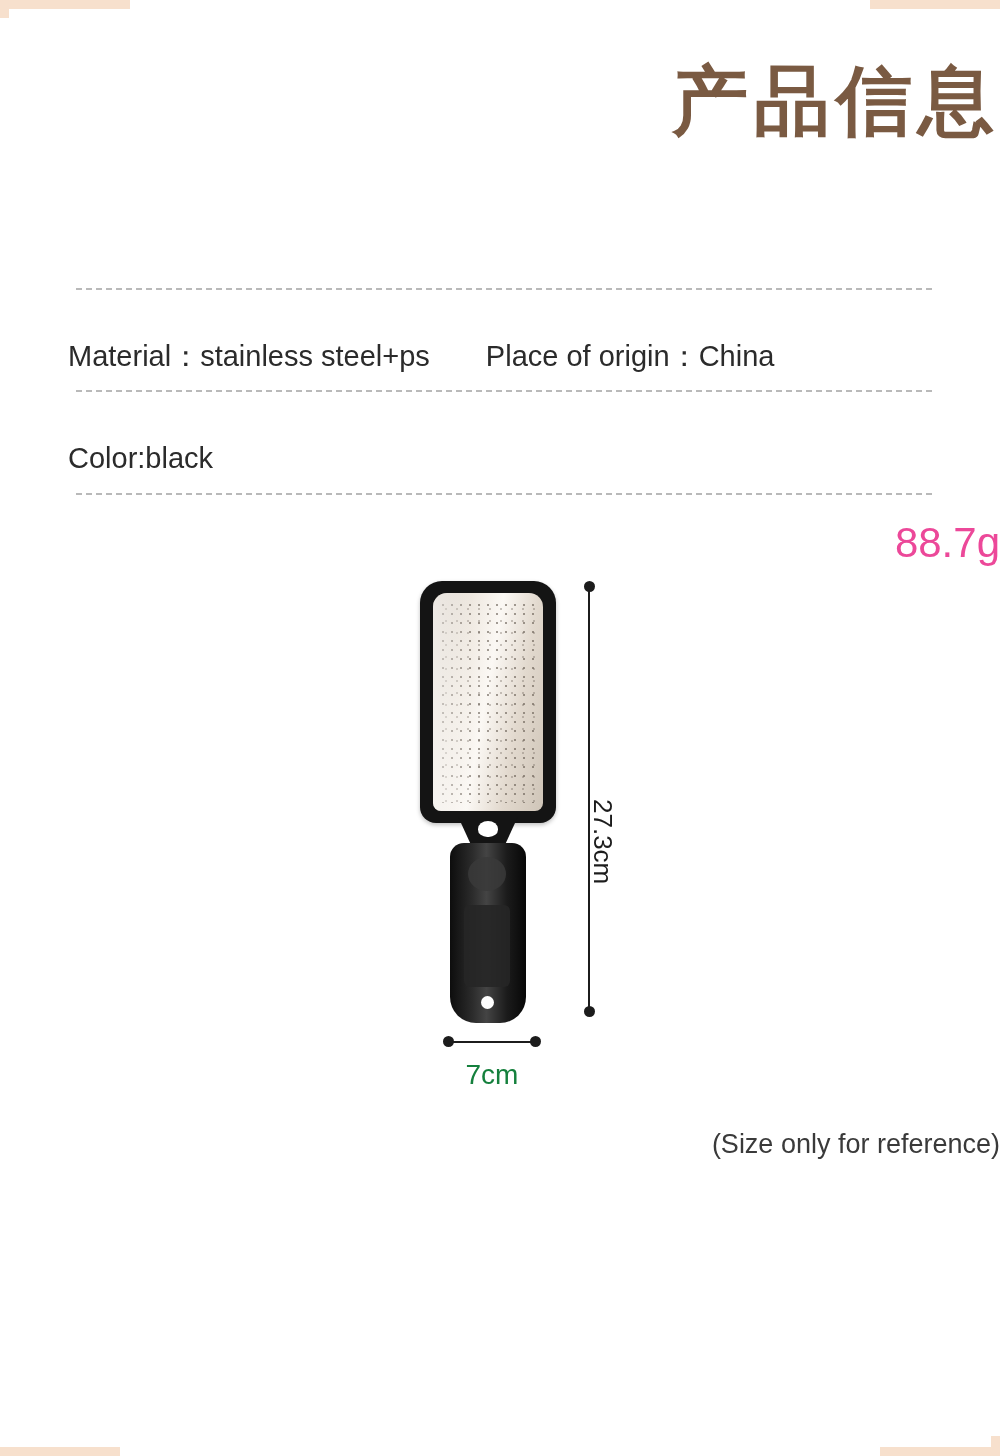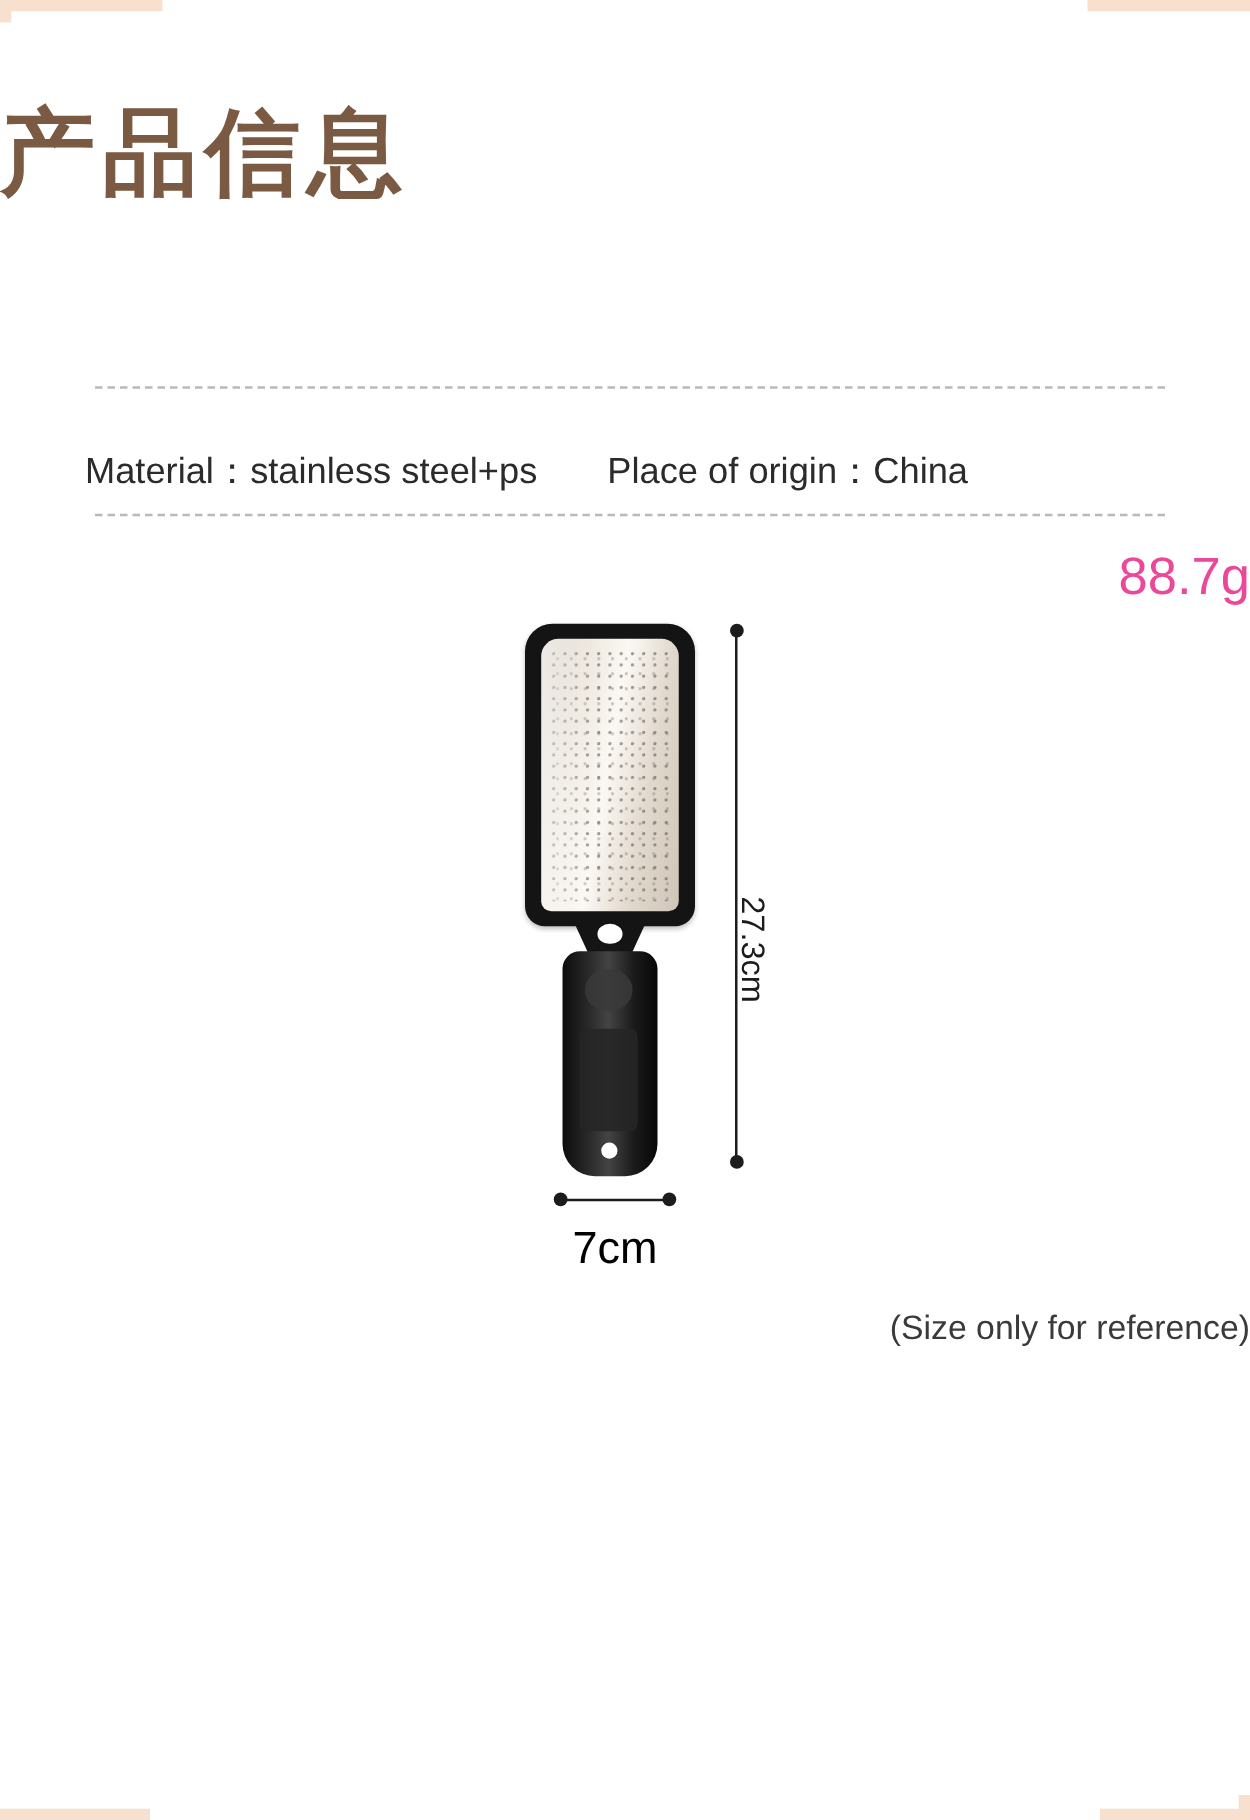--- a/index.html
+++ b/index.html
@@ -39,27 +39,27 @@
   .corner-br {
     bottom: 0; right: 0;
     width: 120px; height: 9px;
   }
   .corner-br2 {
     bottom: 0; right: 0;
     width: 9px; height: 20px;
   }
 
   .page-title {
-    text-align: left;
+    text-align: right;
     font-size: 76px;
     font-weight: bold;
     color: #7a5a42;
     letter-spacing: 6px;
     margin: 0;
-    padding-top: 72px;
+    padding-top: 51px;
     font-family: "DejaVu Sans", "Liberation Sans", sans-serif;
   }
 
   .spec-list {
     margin-top: 118px;
     padding: 0 68px;
   }
   .spec-row {
     position: relative;
     padding-bottom: 18px;
@@ -273,22 +273,22 @@
     border-radius: 50%;
     background: #1c1c1c;
   }
   .dim-h .dot.left { left: 0; }
   .dim-h .dot.right { right: 0; }
   .dim-h .label {
     position: absolute;
     top: 22px;
     left: 50%;
     transform: translateX(-50%);
-    font-size: 36px;
-    color: #000000;
+    font-size: 28px;
+    color: #15803d;
     white-space: nowrap;
   }
 
   .footnote {
     position: absolute;
     top: 610px;
     left: 0;
     right: 0;
     text-align: right;
     font-size: 27px;
@@ -316,20 +316,24 @@
 
   <div class="spec-row">
     <div class="spec-line spec-inline">
       <span>Material：stainless steel+ps</span>
       <span class="spec-gap"></span>
       <span>Place of origin：China</span>
     </div>
     <div class="dash"></div>
   </div>
 
+  <div class="spec-row">
+    <div class="spec-line">Color:black</div>
+    <div class="dash"></div>
+  </div>
 
 </div>
 
 <div class="figure">
 
   <div class="weight-label">88.7g</div>
 
   <div class="product">
     <div class="head">
       <div class="head-inner">

